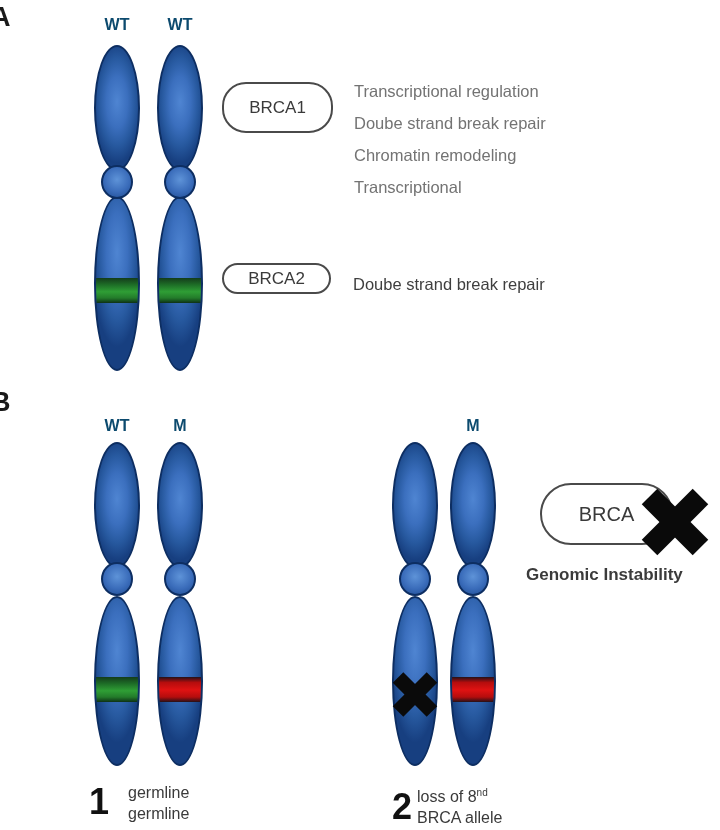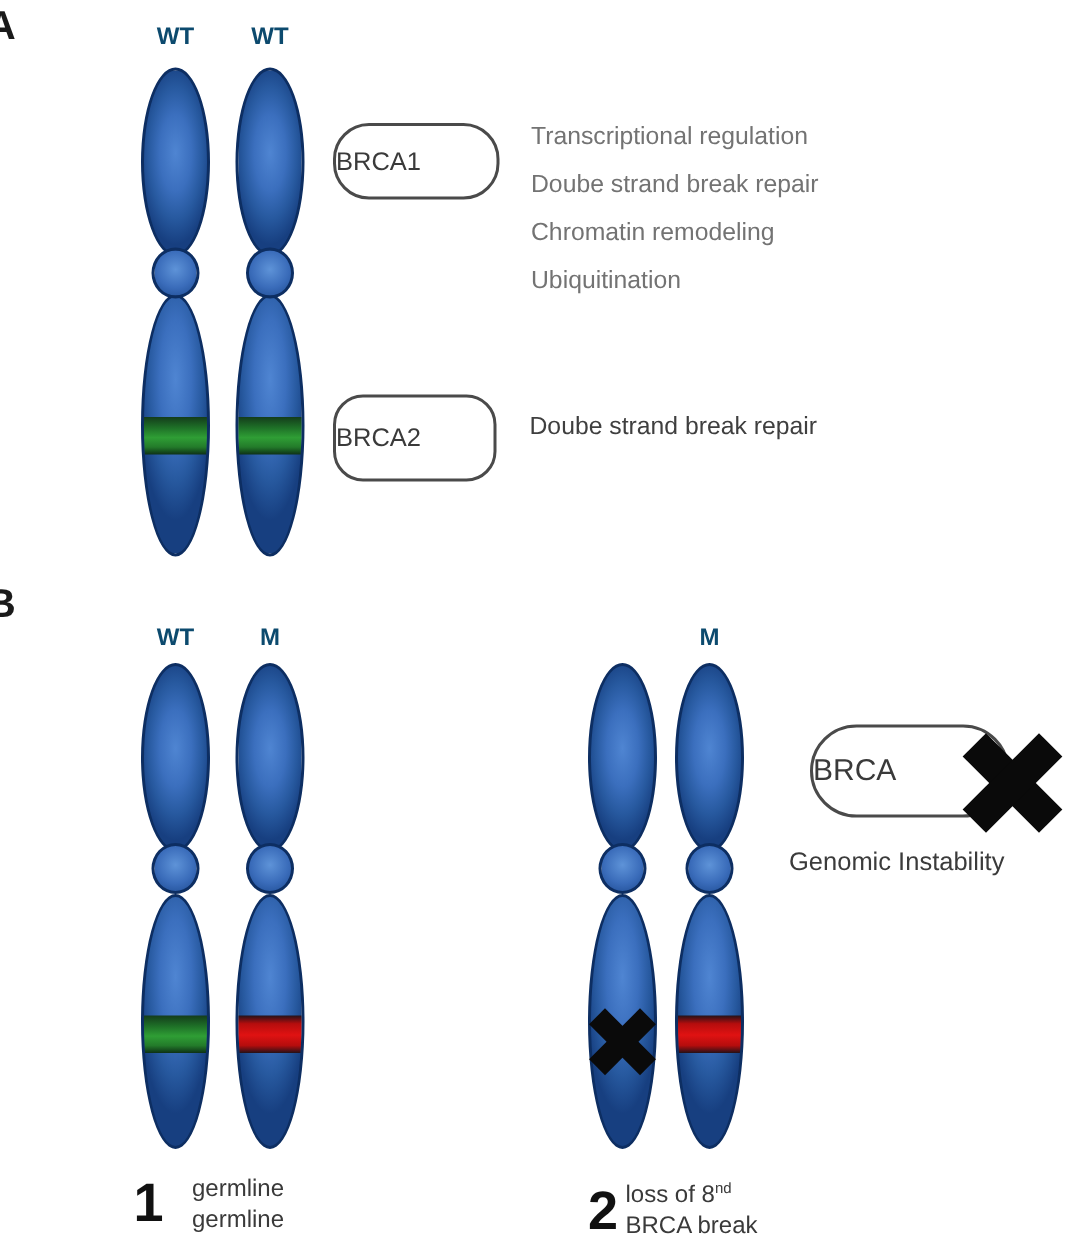--- a/index.html
+++ b/index.html
@@ -29,35 +29,35 @@
   }
   .chromo-b .q-arm{top:154px;height:170px;}
   .band{position:absolute;left:-3px;width:52px;height:25px;top:80px;}
   .chromo-b .band{top:79px;}
   .band-green{background:linear-gradient(180deg,#143c1b 0%,#1e6f27 28%,#2f9e35 55%,#237b2a 80%,#0e3116 100%);}
   .band-red{background:linear-gradient(180deg,#241218 0%,#b50d0d 22%,#e01212 52%,#b50d0d 80%,#241218 100%);}
 
   
   .pill{
     position:absolute;box-sizing:border-box;border:2px solid #4a4a4a;border-radius:24px;
-    display:flex;align-items:center;justify-content:flex-start;
+    display:flex;align-items:center;justify-content:center;
     font-size:17px;font-weight:500;color:#3a3a3a;background:#ffffff;
   }
   .pill-brca2{border-radius:20px;}
   .pill-big{border-radius:31px;font-size:20px;}
 
   .func-list{position:absolute;}
   .func-line{height:32px;line-height:21px;font-size:16.5px;font-weight:500;color:#737373;white-space:nowrap;}
   .func-single{position:absolute;font-size:16.5px;font-weight:500;color:#3f3f3f;white-space:nowrap;}
 
   .step-number{position:absolute;font-size:36px;font-weight:bold;color:#111111;line-height:1;}
   .step-caption{position:absolute;font-size:16px;font-weight:500;color:#3a3a3a;line-height:21px;white-space:nowrap;}
   .step-caption sup{font-size:10px;text-align:right;}
 
-  .caption-bold{position:absolute;font-size:17px;font-weight:400;color:#3b3b3b;white-space:nowrap;}
+  .caption-bold{position:absolute;font-size:17px;font-weight:700;color:#3b3b3b;white-space:nowrap;}
 
   
   .xmark{position:absolute;z-index:5;}
   .xmark::before,.xmark::after{content:"";position:absolute;left:50%;top:50%;background:#0a0a0a;}
   .xmark-small{width:44px;height:44px;}
   .xmark-small::before,.xmark-small::after{width:48px;height:15px;margin:-7.5px 0 0 -24px;}
   .xmark-small::before{transform:rotate(45deg);}
   .xmark-small::after{transform:rotate(-45deg);}
   .xmark-big{width:66px;height:66px;}
   .xmark-big::before,.xmark-big::after{width:72px;height:22px;margin:-11px 0 0 -36px;}
@@ -91,24 +91,24 @@
   </div>
 
   <div class="pill" style="left:222px;top:82px;width:111px;height:51px">
     <span>BRCA1</span>
   </div>
 
   <div class="func-list" style="left:354px;top:81px">
     <div class="func-line">Transcriptional regulation</div>
     <div class="func-line">Doube strand break repair</div>
     <div class="func-line">Chromatin remodeling</div>
-    <div class="func-line">Ubiquitination</div>
+    <div class="func-line">Transcriptional</div>
   </div>
 
-  <div class="pill pill-brca2" style="left:222px;top:263px;width:109px;height:58px">
+  <div class="pill pill-brca2" style="left:222px;top:263px;width:109px;height:31px">
     <span>BRCA2</span>
   </div>
 
   <div class="func-single" style="left:353px;top:275px">Doube strand break repair</div>
 
   <div class="panel-label" style="left:-9px;top:389px">B</div>
 
   <div class="chr-label" style="left:94px;top:417px">WT</div>
   <div class="chr-label" style="left:157px;top:417px">M</div>
 
@@ -147,21 +147,21 @@
     <div class="p-arm"></div>
     <div class="centromere"></div>
     <div class="q-arm">
       <div class="band band-red"></div>
     </div>
   </div>
 
   <div class="step-number" style="left:392px;top:789px">2</div>
   <div class="step-caption" style="left:417px;top:782px">
     <div><span>loss of 8</span><sup>nd</sup></div>
-    <div>BRCA break</div>
+    <div>BRCA allele</div>
   </div>
 
   <div class="pill pill-big" style="left:540px;top:483px;width:133px;height:62px">
     <span>BRCA</span>
   </div>
   <div class="xmark xmark-big" style="left:642px;top:489px"></div>
 
   <div class="caption-bold" style="left:526px;top:565px">Genomic Instability</div>
 
 </div>

